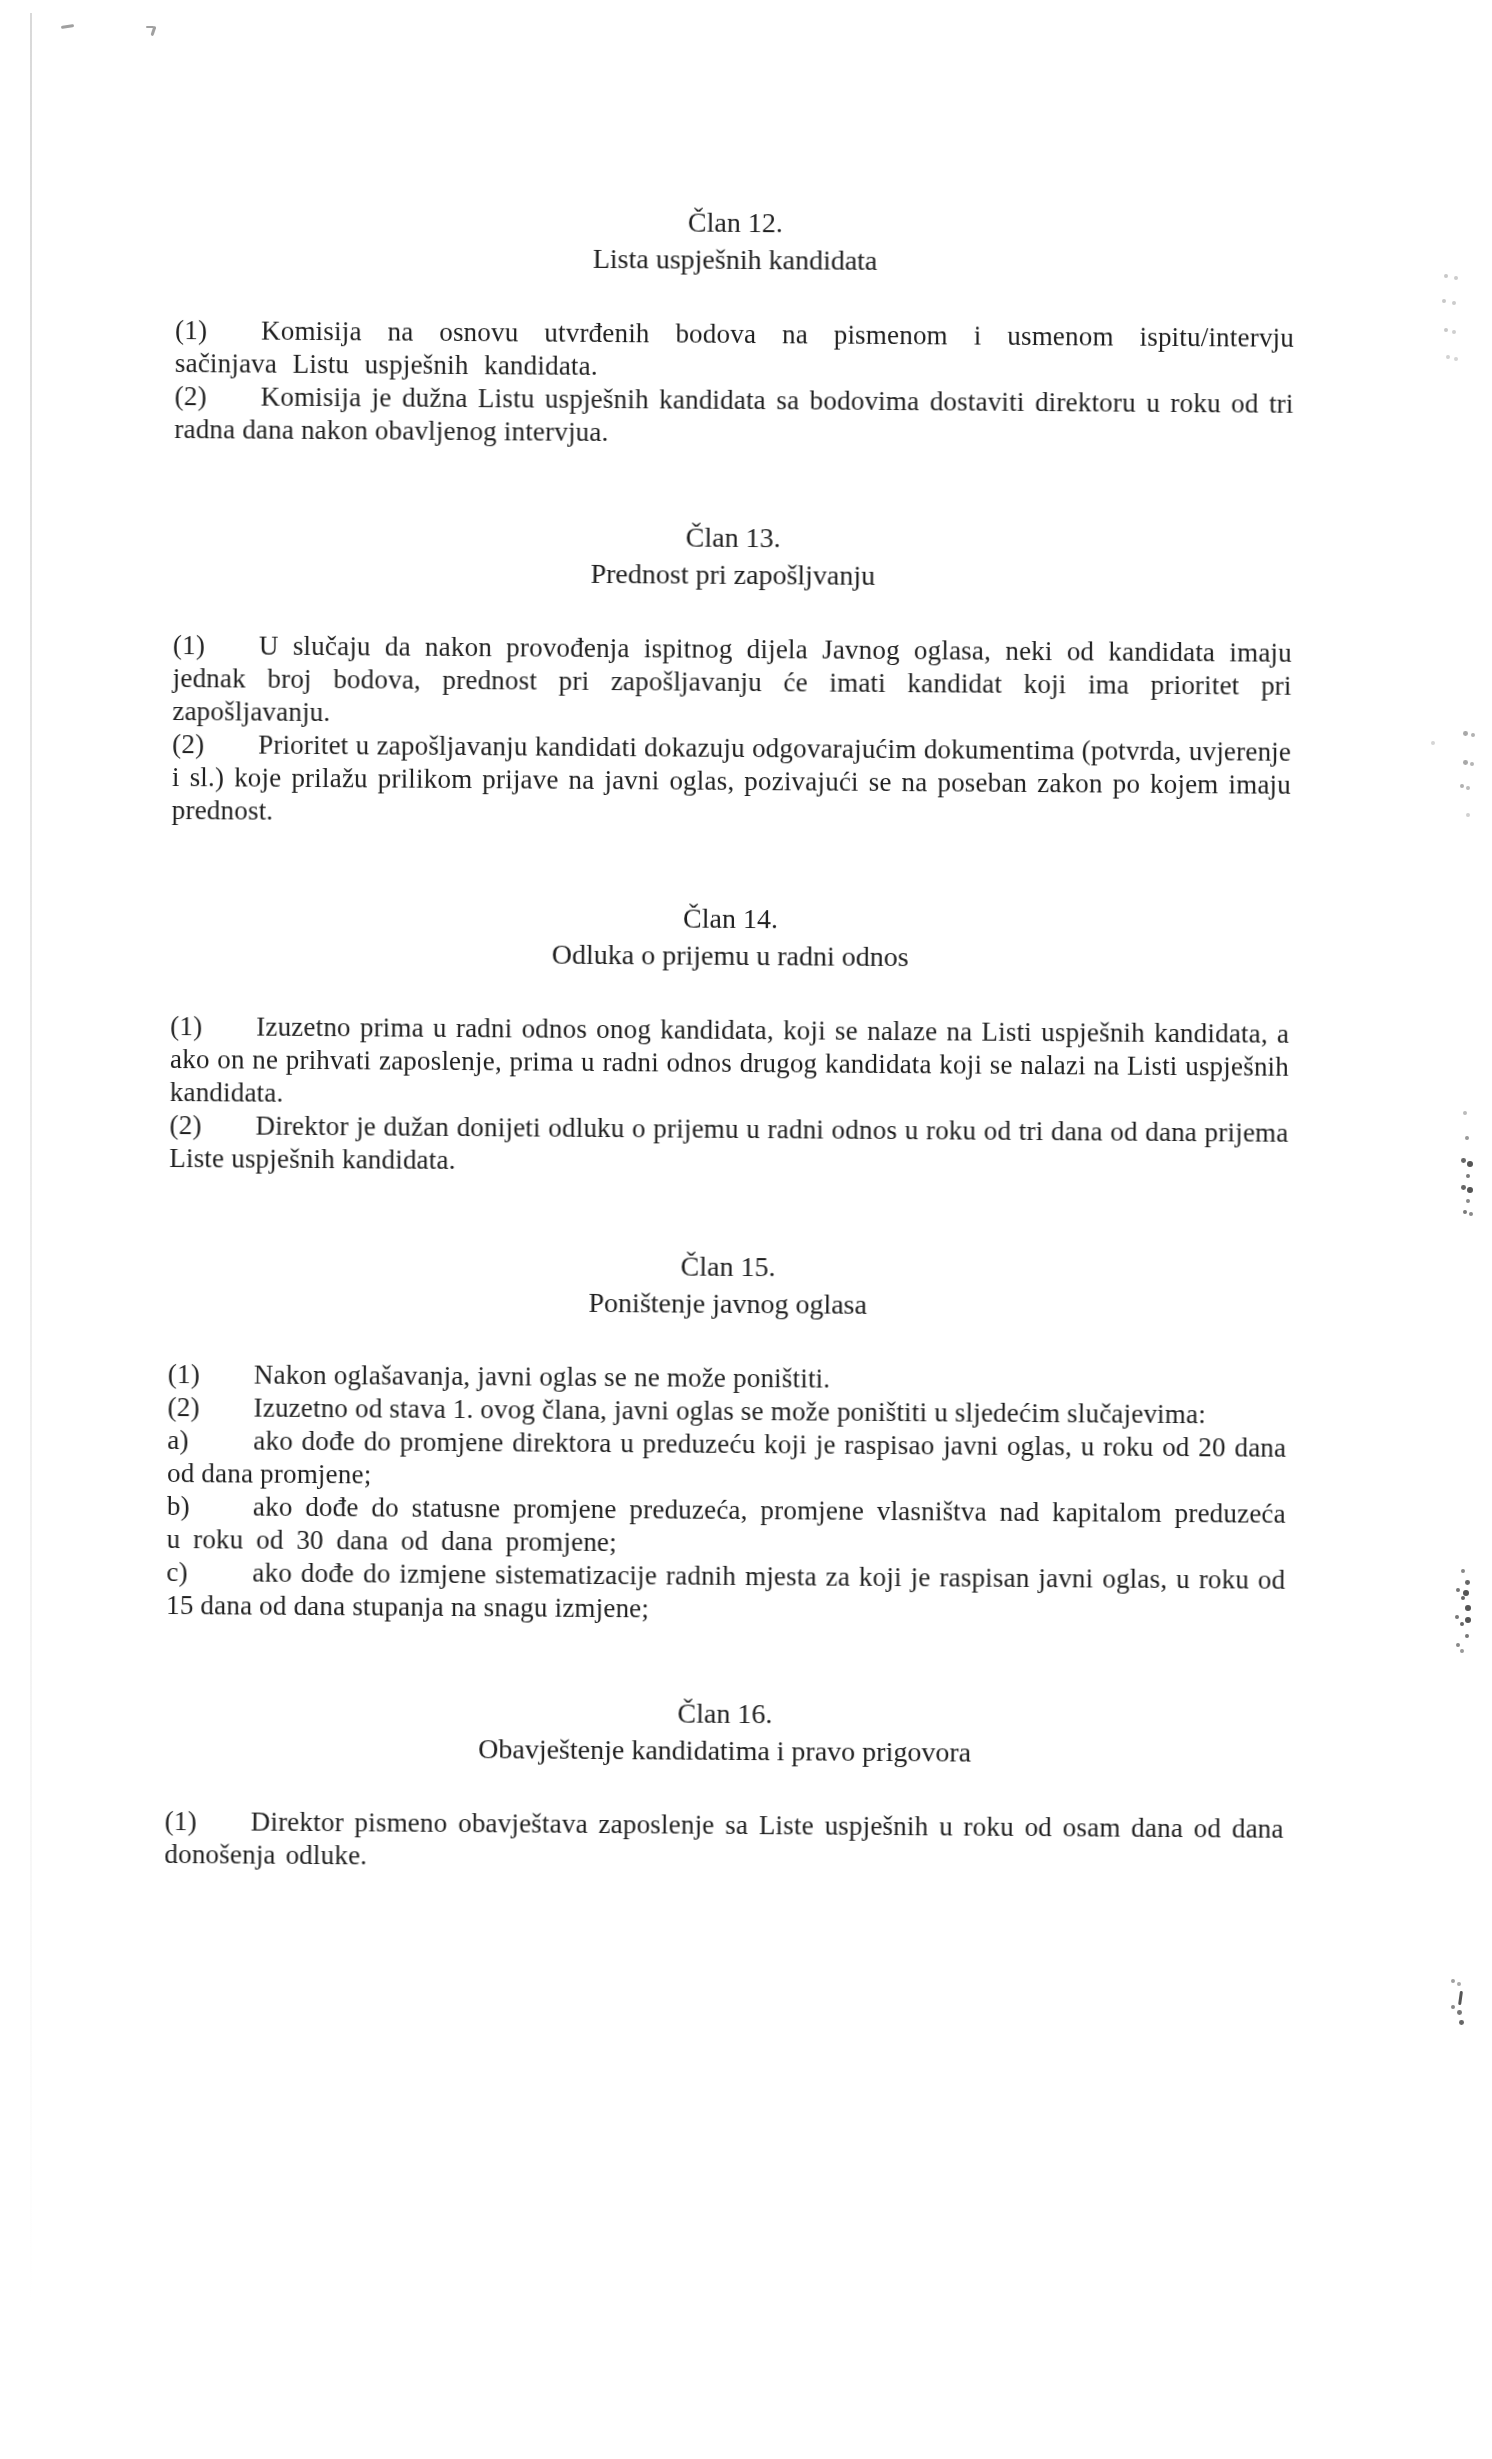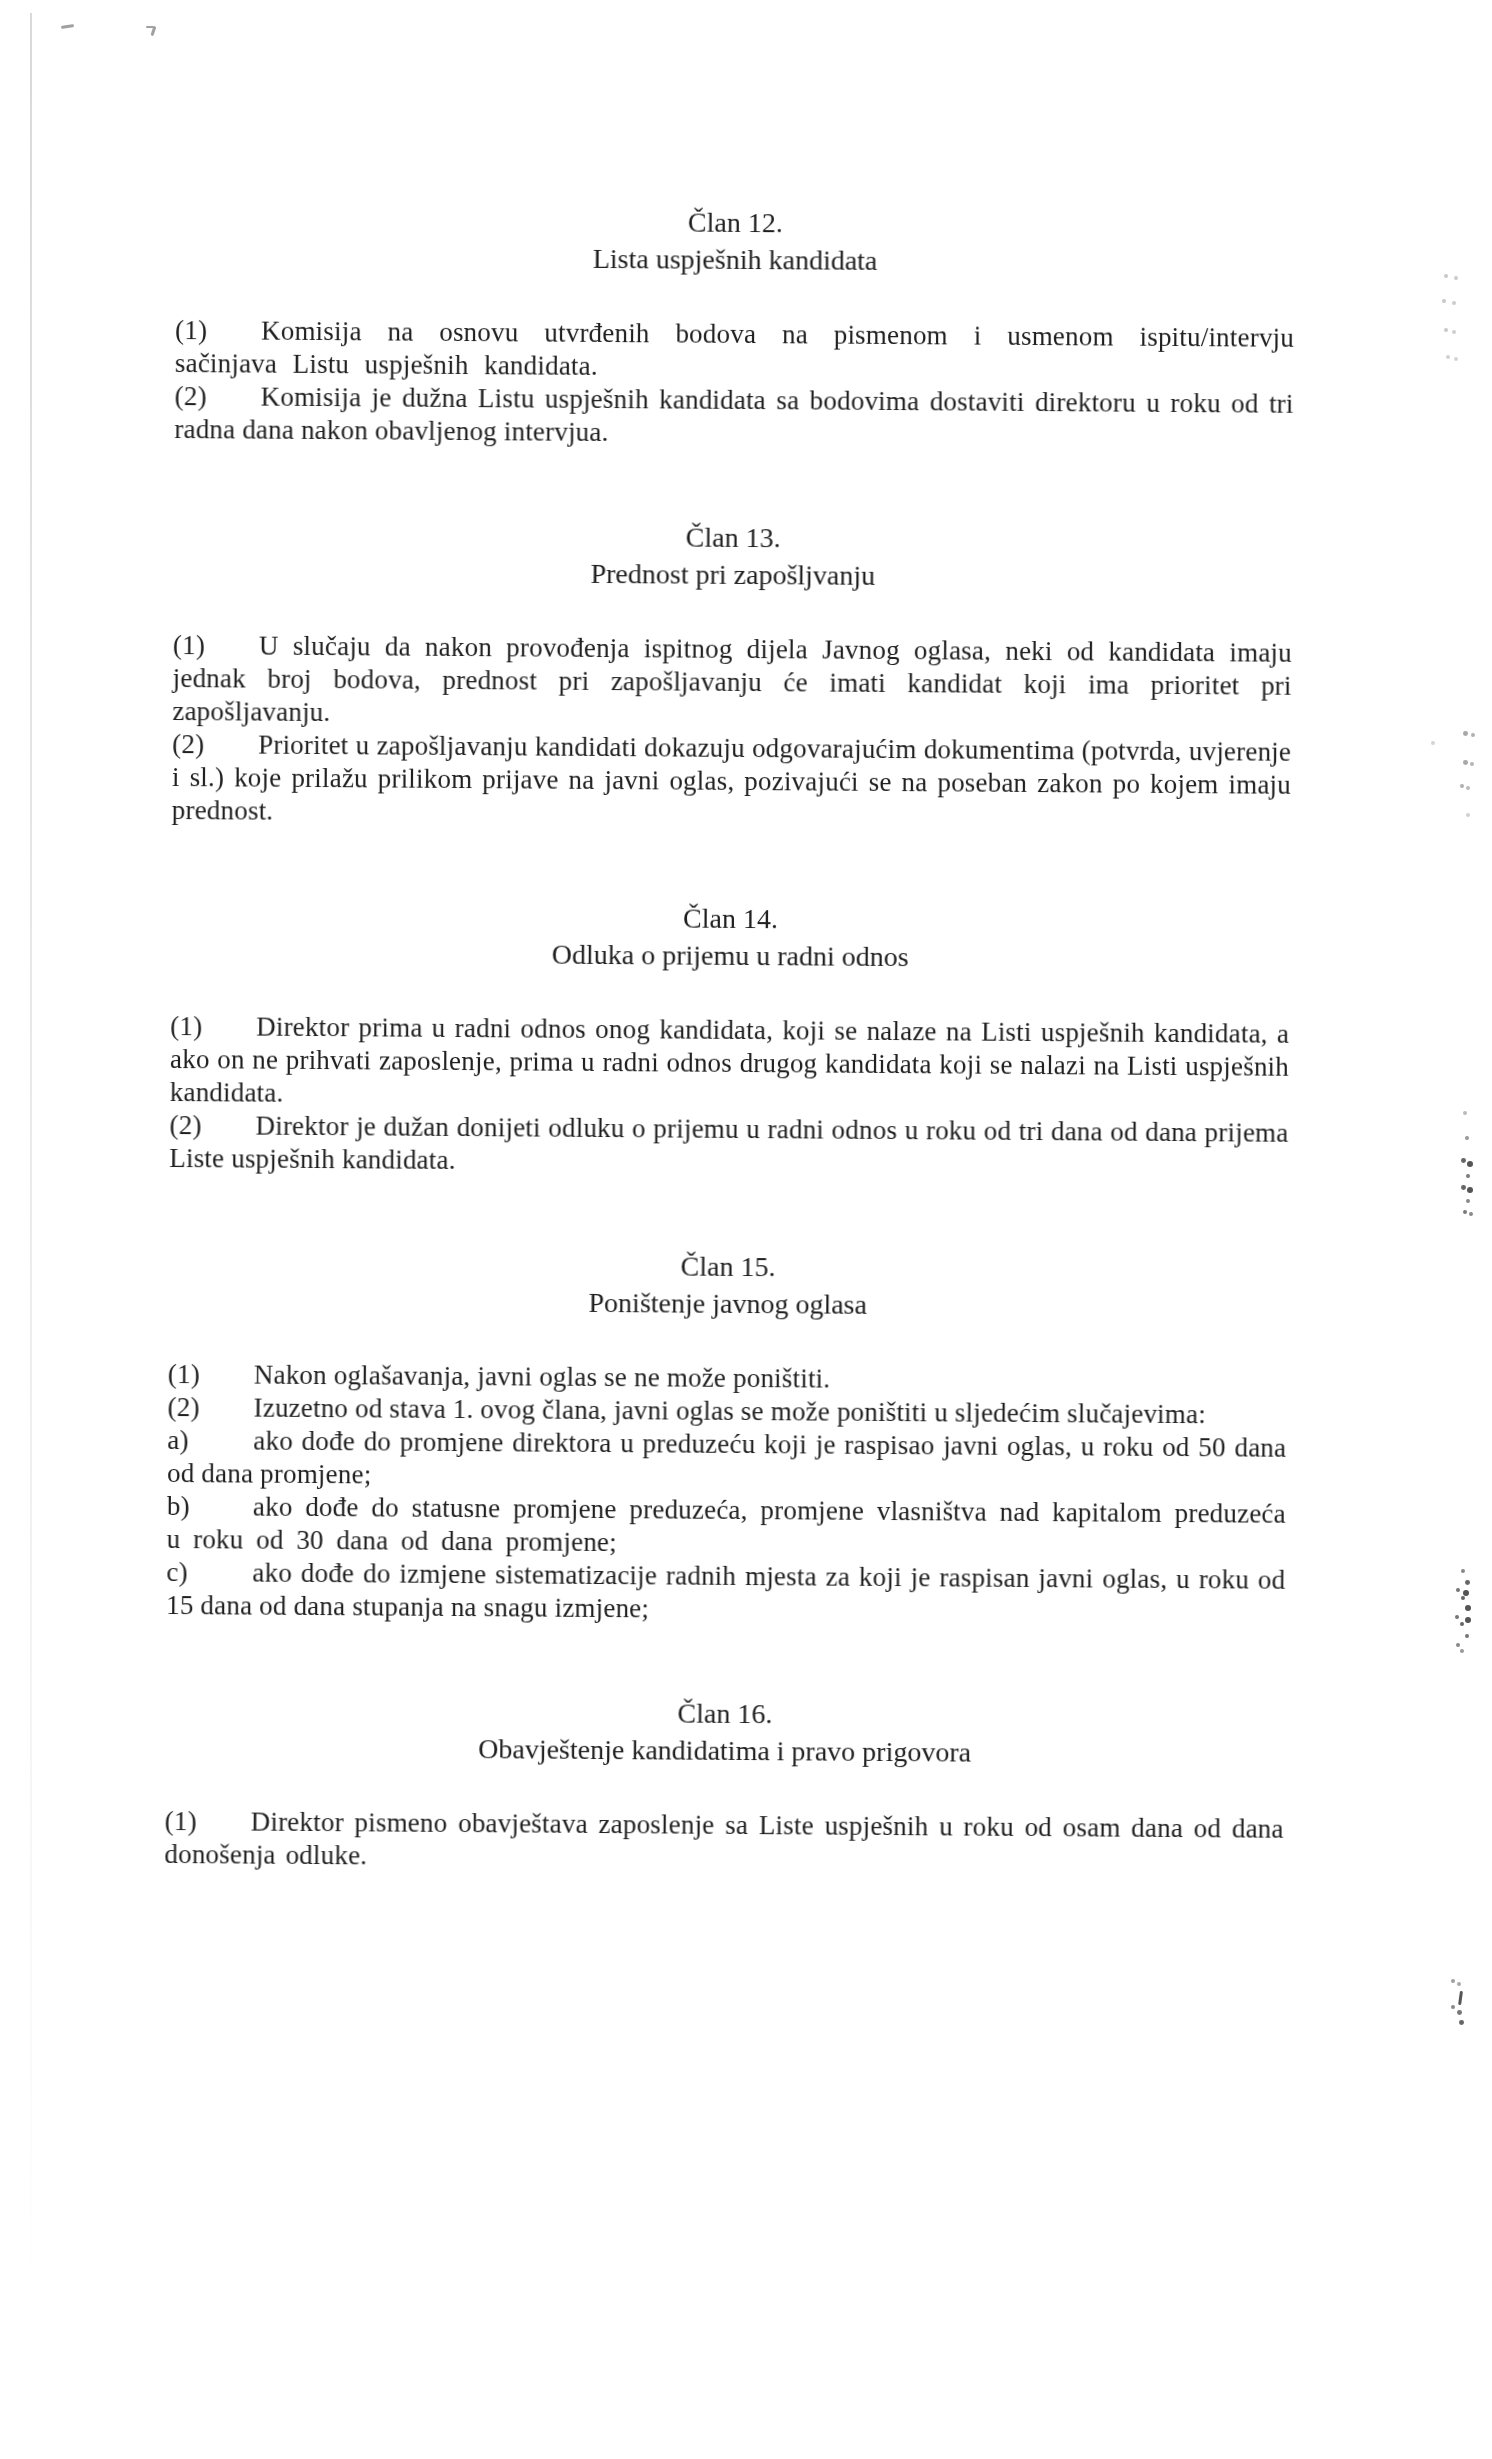--- a/index.html
+++ b/index.html
@@ -152,34 +152,34 @@
         <p class="para"><span class="marker">(2)</span><span>Prioritet u zapošljavanju kandidati dokazuju odgovarajućim dokumentima (potvrda, uvjerenje i sl.) koje prilažu prilikom prijave na javni oglas, pozivajući se na poseban zakon po kojem imaju prednost.</span></p>
       </div>
     </section>
 
     <section class="article">
       <div class="heading">
         <div>Član 14.</div>
         <div>Odluka o prijemu u radni odnos</div>
       </div>
       <div class="paras">
-        <p class="para"><span class="marker">(1)</span><span>Direktor prima u radni odnos onog kandidata, koji se nalaze na Listi uspješnih kandidata, a ako on ne prihvati zaposlenje, prima u radni odnos drugog kandidata koji se nalazi na Listi uspješnih kandidata.</span></p>
+        <p class="para"><span class="marker">(1)</span><span>Izuzetno prima u radni odnos onog kandidata, koji se nalaze na Listi uspješnih kandidata, a ako on ne prihvati zaposlenje, prima u radni odnos drugog kandidata koji se nalazi na Listi uspješnih kandidata.</span></p>
         <p class="para"><span class="marker">(2)</span><span>Direktor je dužan donijeti odluku o prijemu u radni odnos u roku od tri dana od dana prijema Liste uspješnih kandidata.</span></p>
       </div>
     </section>
 
     <section class="article">
       <div class="heading">
         <div>Član 15.</div>
         <div>Poništenje javnog oglasa</div>
       </div>
       <div class="paras">
         <p class="para"><span class="marker">(1)</span><span>Nakon oglašavanja, javni oglas se ne može poništiti.</span></p>
         <p class="para"><span class="marker">(2)</span><span>Izuzetno od stava 1. ovog člana, javni oglas se može poništiti u sljedećim slučajevima:</span></p>
-        <p class="para"><span class="marker">a)</span><span>ako dođe do promjene direktora u preduzeću koji je raspisao javni oglas, u roku od 50 dana od dana promjene;</span></p>
+        <p class="para"><span class="marker">a)</span><span>ako dođe do promjene direktora u preduzeću koji je raspisao javni oglas, u roku od 20 dana od dana promjene;</span></p>
         <p class="para ws6"><span class="marker">b)</span><span>ako dođe do statusne promjene preduzeća, promjene vlasništva nad kapitalom preduzeća u roku od 30 dana od dana promjene;</span></p>
         <p class="para"><span class="marker">c)</span><span>ako dođe do izmjene sistematizacije radnih mjesta za koji je raspisan javni oglas, u roku od 15 dana od dana stupanja na snagu izmjene;</span></p>
       </div>
     </section>
 
     <section class="article">
       <div class="heading">
         <div>Član 16.</div>
         <div>Obavještenje kandidatima i pravo prigovora</div>
       </div>

